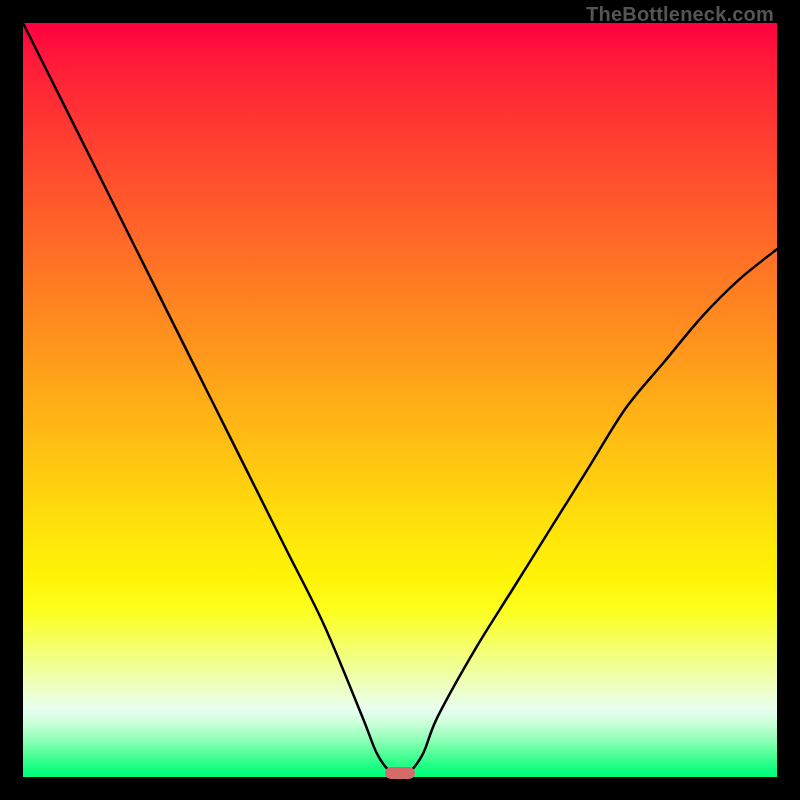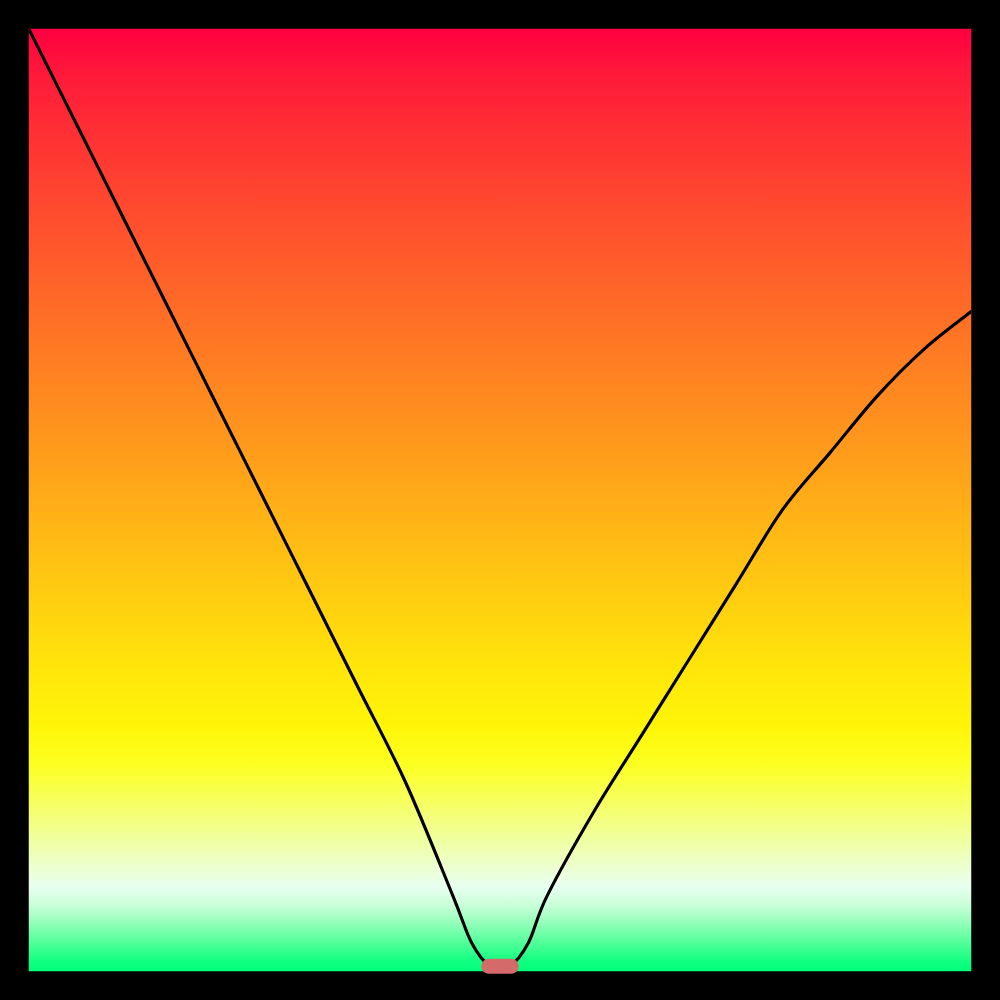--- a/index.html
+++ b/index.html
@@ -72,19 +72,20 @@
     background: #d46a6a;
     border-radius: 6px;
     z-index: 4;
     transform: translate(-50%, -50%);
   }
 </style>
 </head>
 <body>
 
 <div class="frame">
+  <div class="attribution">TheBottleneck.com</div>
   <div class="plot">
     <svg class="curve" viewBox="0 0 754 754" preserveAspectRatio="none">
       <path id="curve-path" fill="none" stroke="#000" stroke-width="2.5" stroke-linecap="round" stroke-linejoin="round" d="M 0.00 0.00 C 6.28 12.57, 25.13 50.27, 37.70 75.40 C 50.27 100.53, 62.83 125.67, 75.40 150.80 C 87.97 175.93, 100.53 201.07, 113.10 226.20 C 125.67 251.33, 138.23 276.47, 150.80 301.60 C 163.37 326.73, 175.93 351.87, 188.50 377.00 C 201.07 402.13, 213.63 427.27, 226.20 452.40 C 238.77 477.53, 251.33 502.67, 263.90 527.80 C 276.47 552.93, 289.03 575.55, 301.60 603.20 C 314.17 630.85, 330.50 672.32, 339.30 693.68 C 348.10 715.04, 349.35 721.95, 354.38 731.38 C 359.41 740.81, 364.43 747.09, 369.46 750.23 C 374.49 753.37, 379.51 753.37, 384.54 750.23 C 389.57 747.09, 394.59 740.81, 399.62 731.38 C 404.65 721.95, 405.90 711.27, 414.70 693.68 C 423.50 676.09, 439.83 647.18, 452.40 625.82 C 464.97 604.46, 477.53 585.61, 490.10 565.50 C 502.67 545.39, 515.23 525.29, 527.80 505.18 C 540.37 485.07, 552.93 464.97, 565.50 444.86 C 578.07 424.75, 590.63 402.13, 603.20 384.54 C 615.77 366.95, 628.33 354.38, 640.90 339.30 C 653.47 324.22, 666.03 307.88, 678.60 294.06 C 691.17 280.24, 703.73 267.67, 716.30 256.36 C 728.87 245.05, 747.72 231.23, 754.00 226.20"></path>
     </svg>
     <div class="marker" id="marker" style="left: 377px; top: 750.23px;"></div>
   </div>
 </div>
 
 </body></html>

